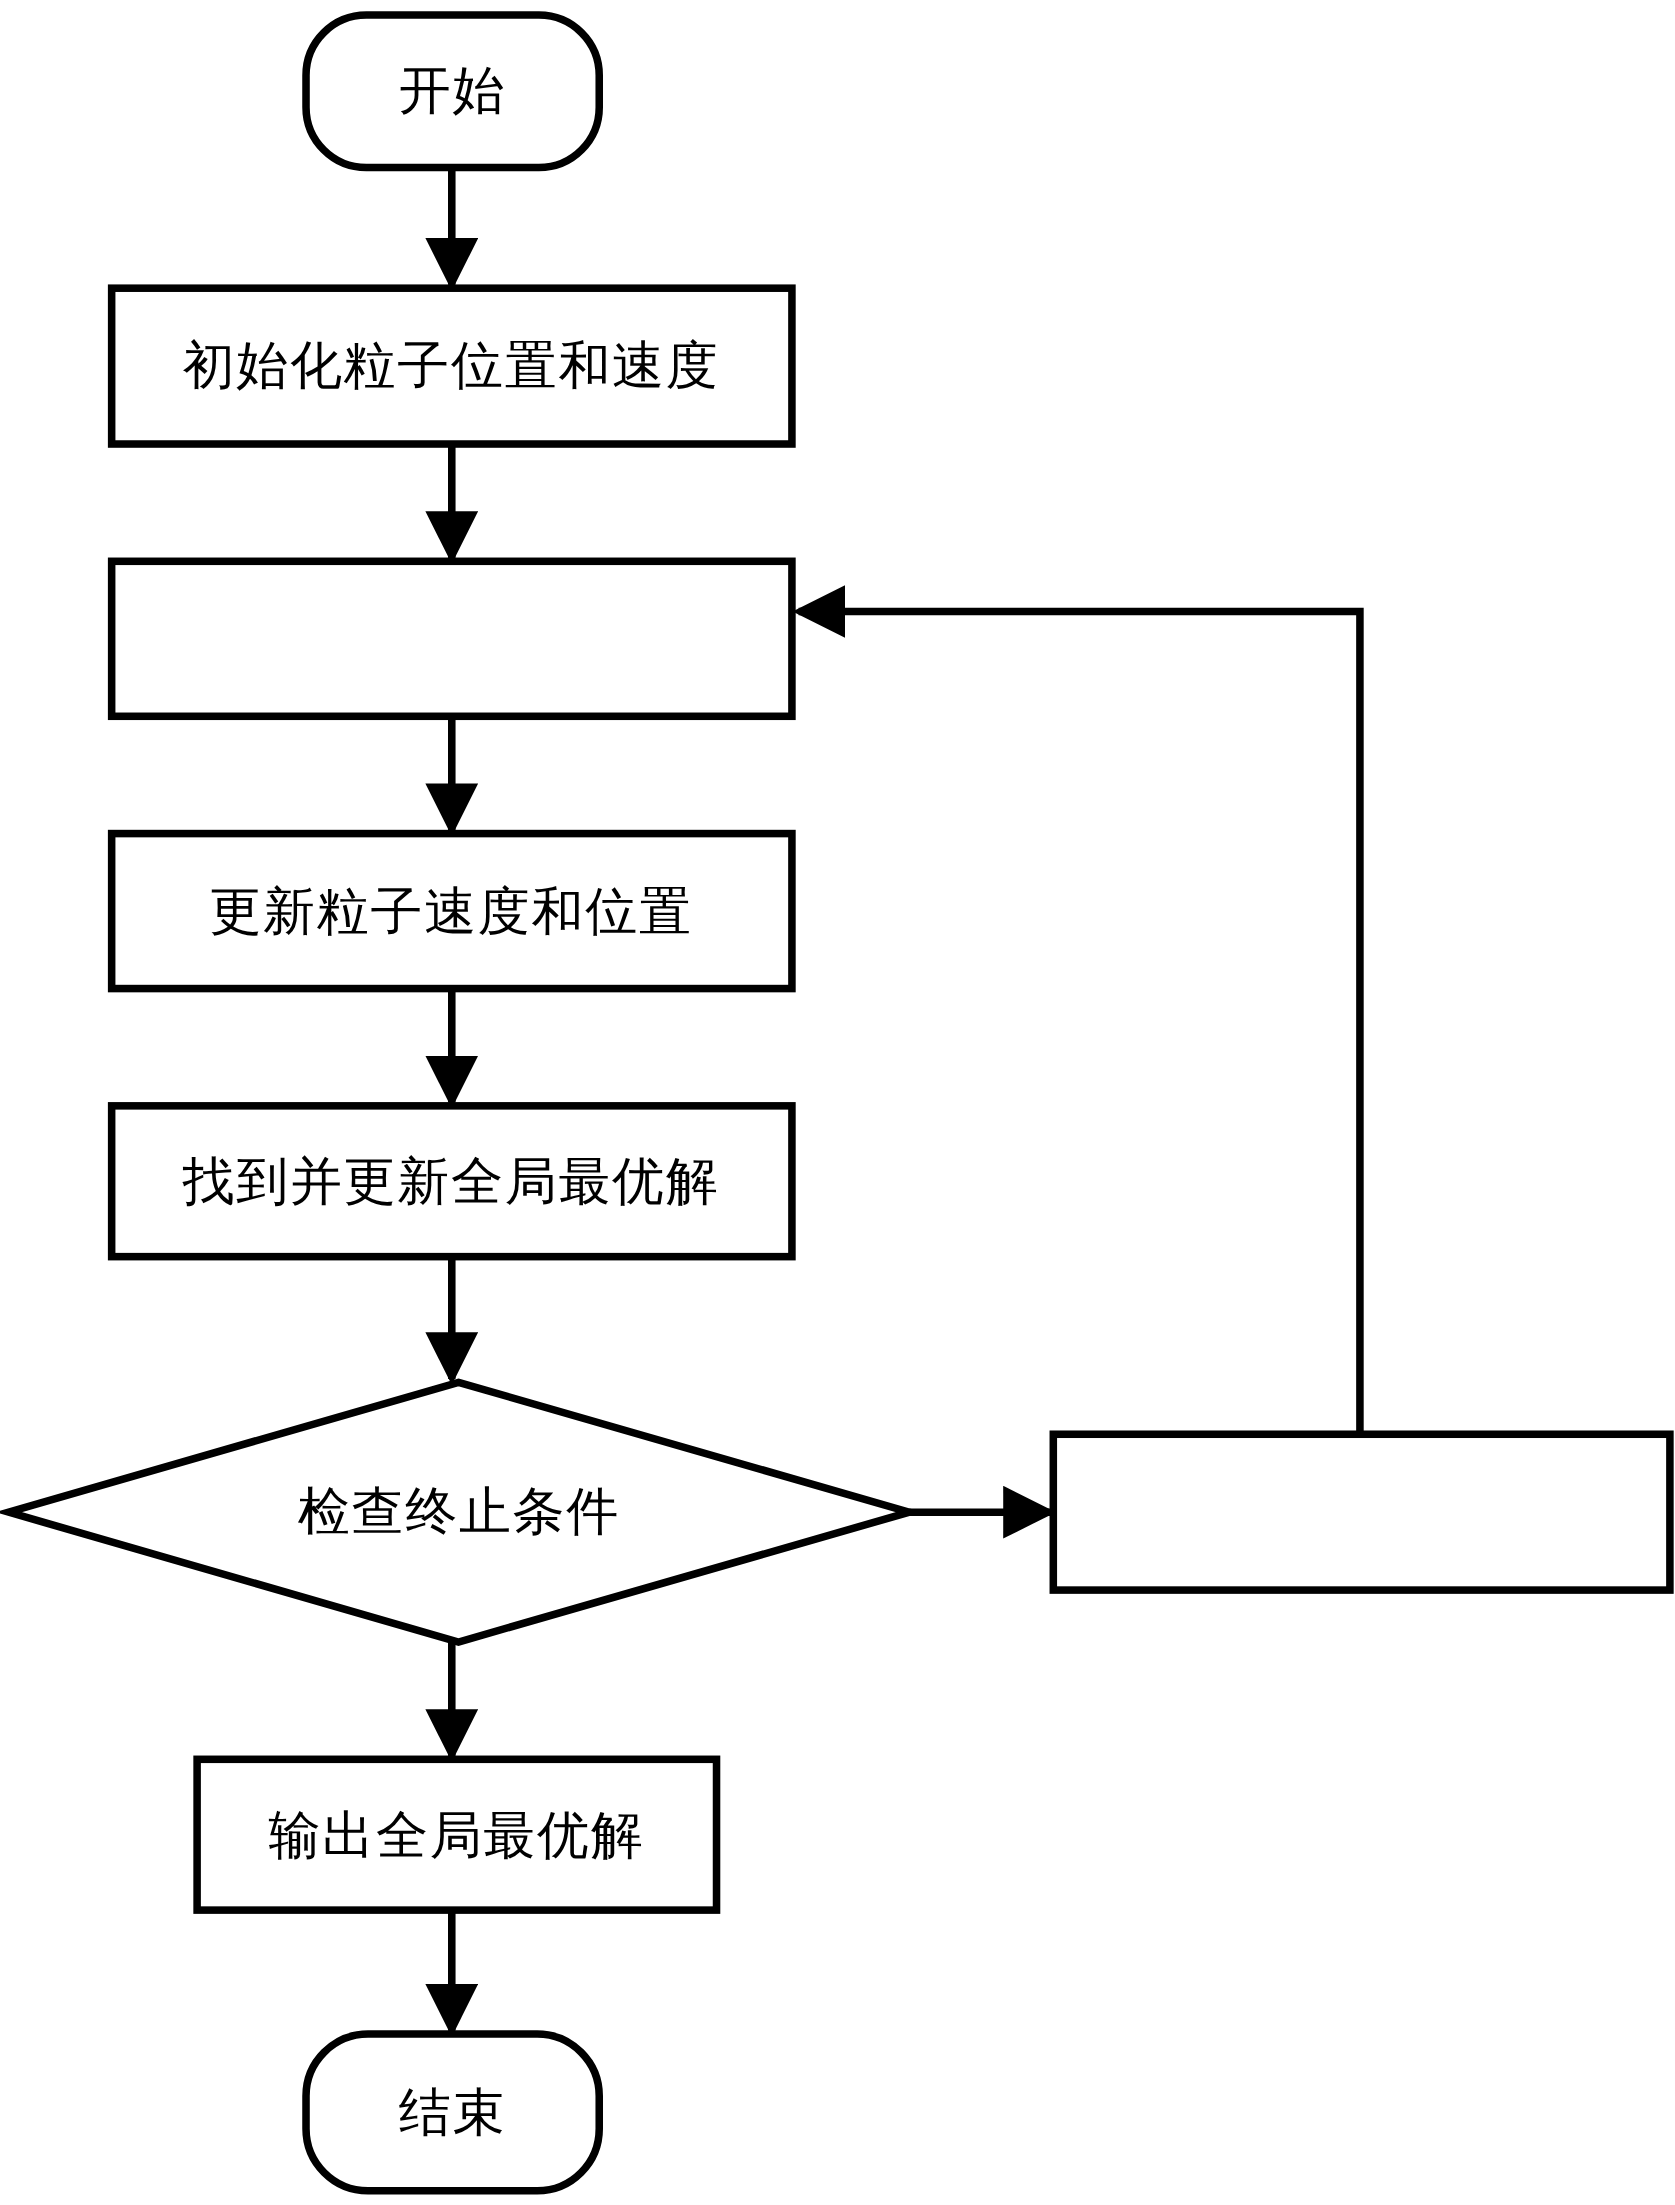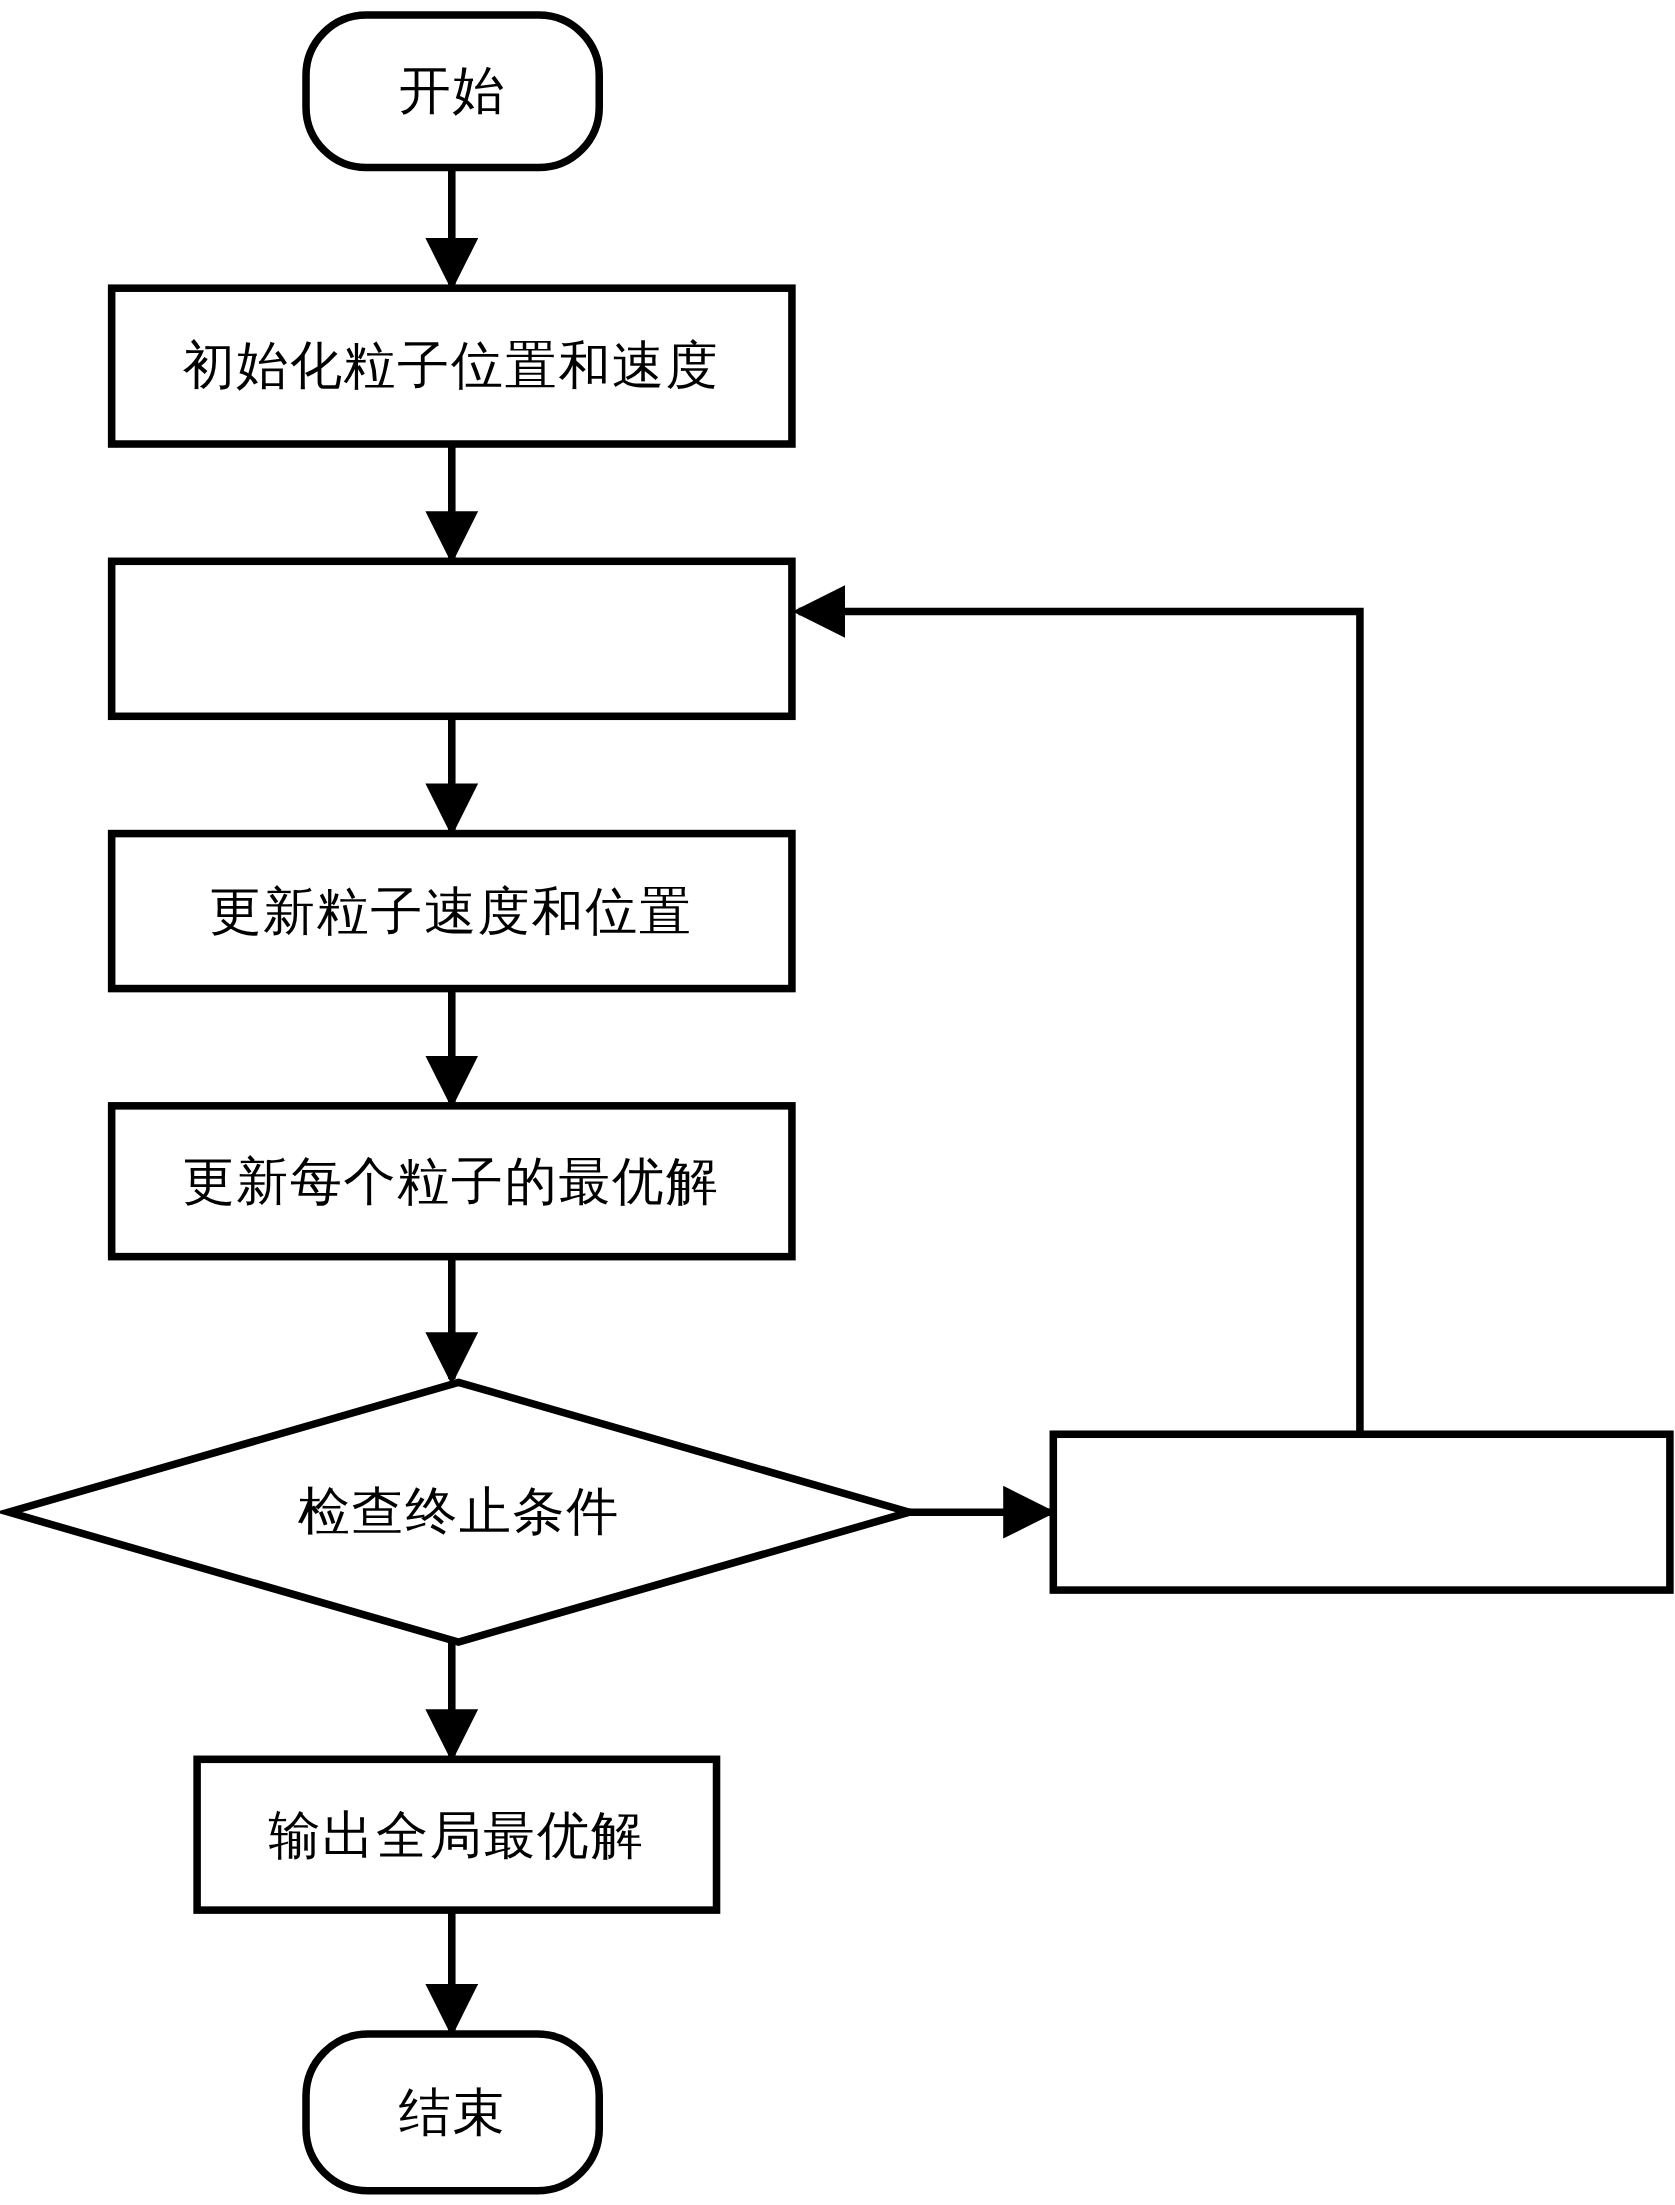--- a/index.html
+++ b/index.html
@@ -88,21 +88,21 @@
     </g>
   </svg>
 
   <div class="node-label" style="left:111px; top:288px; width:680px; height:156px;">初始化粒子位置和速度</div>
 
   <div class="node-label" style="left:306px; top:15px; width:293px; height:152px;">开始</div>
 
 
   <div class="node-label" style="left:111px; top:834px; width:680px; height:155px;">更新粒子速度和位置</div>
 
-  <div class="node-label" style="left:111px; top:1106px; width:680px; height:151px;">更新每个粒子的最优解</div>
+  <div class="node-label" style="left:111px; top:1106px; width:680px; height:151px;">找到并更新全局最优解</div>
 
   <div class="node-label" style="left:8.4px; top:1382px; width:901px; height:260px;">检查终止条件</div>
 
 
   <div class="node-label" style="left:197px; top:1760px; width:519px; height:151px;text-align:right;">输出全局最优解</div>
 
   <div class="node-label" style="left:306px; top:2034px; width:293px; height:157px;">结束</div>
 
 </div>
 

